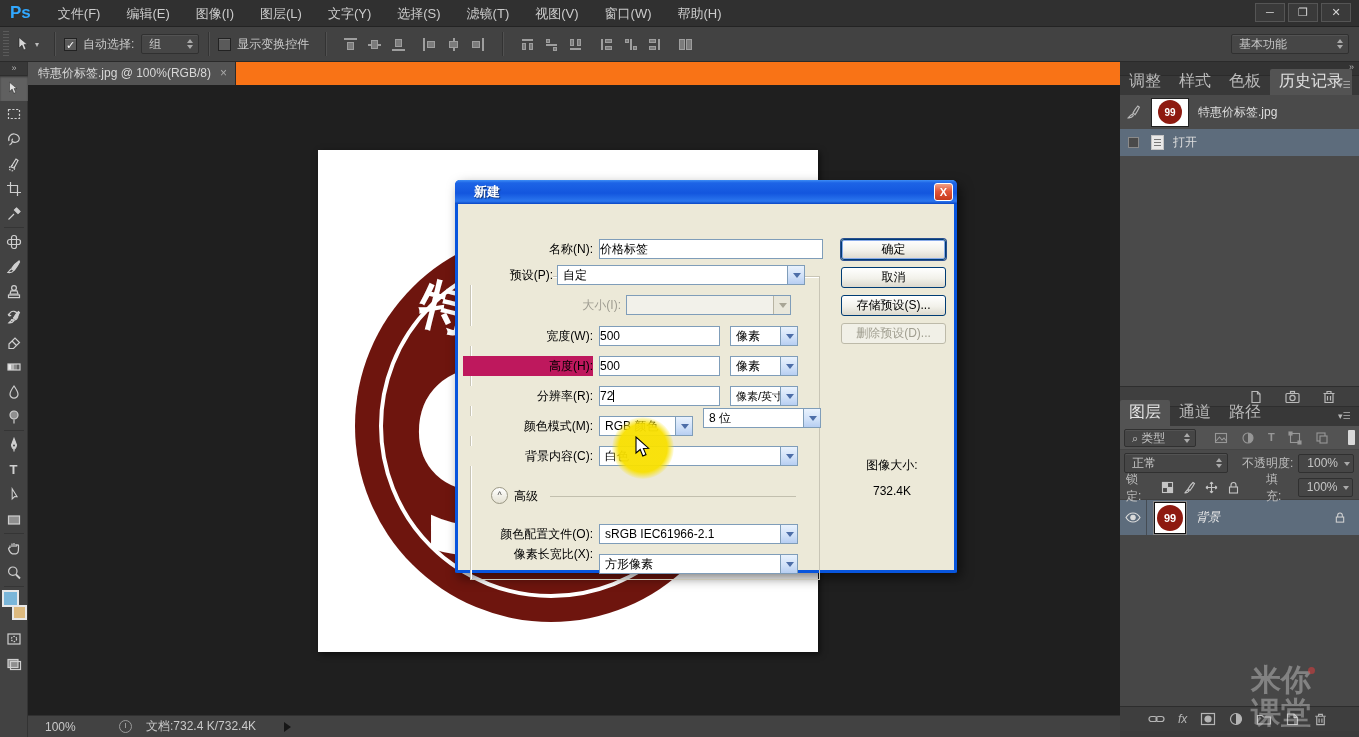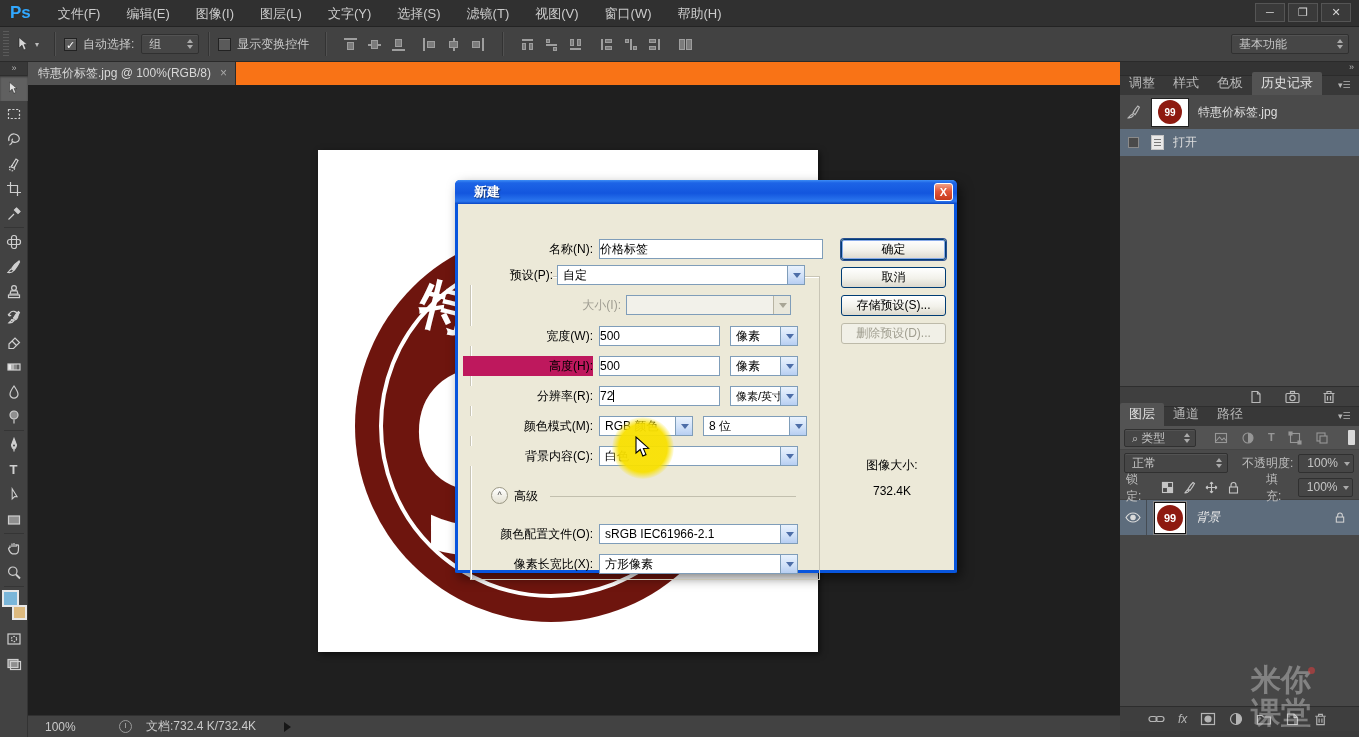--- a/index.html
+++ b/index.html
@@ -82,21 +82,21 @@
   .sb-icon { width:13px; height:13px; border-radius:50%; border:1px solid #9a9a9a; position:relative; margin:0 14px 0 22px;}
   .sb-icon::after { content:""; position:absolute; left:5px; top:2px; width:1px; height:5px; background:#9a9a9a; }
   .sb-flyout { width:0; height:0; border-top:5px solid transparent; border-bottom:5px solid transparent;
     border-left:7px solid #161616; margin-left:28px; }
 
   
   .dock { position:absolute; left:1120px; top:62px; width:239px; height:675px; background:#3c3c3c; }
   .dock-topstrip { height:14px; background:#333; border-bottom:1px solid #2b2b2b; position:relative; }
   .dock-collapse { position:absolute; right:6px; top:0; color:#b5b5b5; font-size:9px; letter-spacing:-1px; }
   .ptabs { height:19px; display:flex; align-items:flex-end; background:#383838; position:relative; }
-  .ptab { color:#b9b9b9; font-size:13px; padding:2px 9px 3px; }
+  .ptab { color:#b9b9b9; font-size:16px; padding:2px 9px 3px; }
   .ptab.active { background:#535353; color:#e2e2e2; border-radius:2px 2px 0 0; }
   .pmenu { position:absolute; right:5px; top:4px; width:16px; height:11px; color:#b5b5b5; font-size:9px; line-height:11px; }
   .panel-body { background:#4a4a4a; }
   .hist-body { height:291px; }
   .hist-row { display:flex; align-items:center; height:34px; padding-left:5px; color:#dedede; font-size:12px; }
   .hist-row.sel { background:#5d6c7c; height:27px; }
   .hist-thumb { width:38px; height:29px; background:#fff; border:1px solid #222; margin:0 9px;
     display:flex; align-items:center; justify-content:center; }
   .mini-badge { border-radius:50%; background:#8e1a10; color:#fff; font-weight:bold;
     display:flex; align-items:center; justify-content:center; }
@@ -653,33 +653,33 @@
       <div class="row-label" style="left:5px;top:152px;width:130px;background:#be185d">高度(H):</div>
       <div class="xp-input" style="left:141px;top:152px;width:121px"><span>500</span></div>
       <div class="xp-select" style="left:272px;top:152px;width:68px"><span>像素</span><span class="arrow"></span></div>
 
       <div class="row-label" style="left:5px;top:182px;width:130px;background:#ece9d8">分辨率(R):</div>
       <div class="xp-input" style="left:141px;top:182px;width:121px"><span>72</span><span class="caret"></span></div>
       <div class="xp-select" style="left:272px;top:182px;width:68px;font-size:11px"><span>像素/英寸</span><span class="arrow"></span></div>
 
       <div class="row-label" style="left:5px;top:212px;width:130px;background:#ece9d8">颜色模式(M):</div>
       <div class="xp-select" style="left:141px;top:212px;width:94px"><span>RGB 颜色</span><span class="arrow"></span></div>
-      <div class="xp-select" style="left:245px;top:212px;width:104px"><span>8 位</span><span class="arrow"></span></div>
+      <div class="xp-select" style="left:245px;top:204px;width:118px"><span>8 位</span><span class="arrow"></span></div>
 
       <div class="row-label" style="left:5px;top:242px;width:130px;background:#ece9d8">背景内容(C):</div>
       <div class="xp-select" style="left:141px;top:242px;width:199px"><span>白色</span><span class="arrow"></span></div>
 
       <div class="adv-btn" style="left:33px;top:283px">^</div>
       <div class="row-label" style="left:56px;top:282px;width:30px;text-align:left">高级</div>
       <div class="adv-line" style="left:92px;top:292px;width:246px"></div>
 
       <div class="row-label" style="left:5px;top:320px;width:130px">颜色配置文件(O):</div>
       <div class="xp-select" style="left:141px;top:320px;width:199px"><span>sRGB IEC61966-2.1</span><span class="arrow"></span></div>
 
-      <div class="row-label" style="left:5px;top:350px;width:130px">像素长宽比(X):</div>
+      <div class="row-label" style="left:5px;top:340px;width:130px">像素长宽比(X):</div>
       <div class="xp-select" style="left:141px;top:350px;width:199px"><span>方形像素</span><span class="arrow"></span></div>
 
       <div class="imgsize">
         <div>图像大小:</div>
         <div>732.4K</div>
       </div>
     </div>
   </div>
 
   <div class="yellow-hl"></div>

